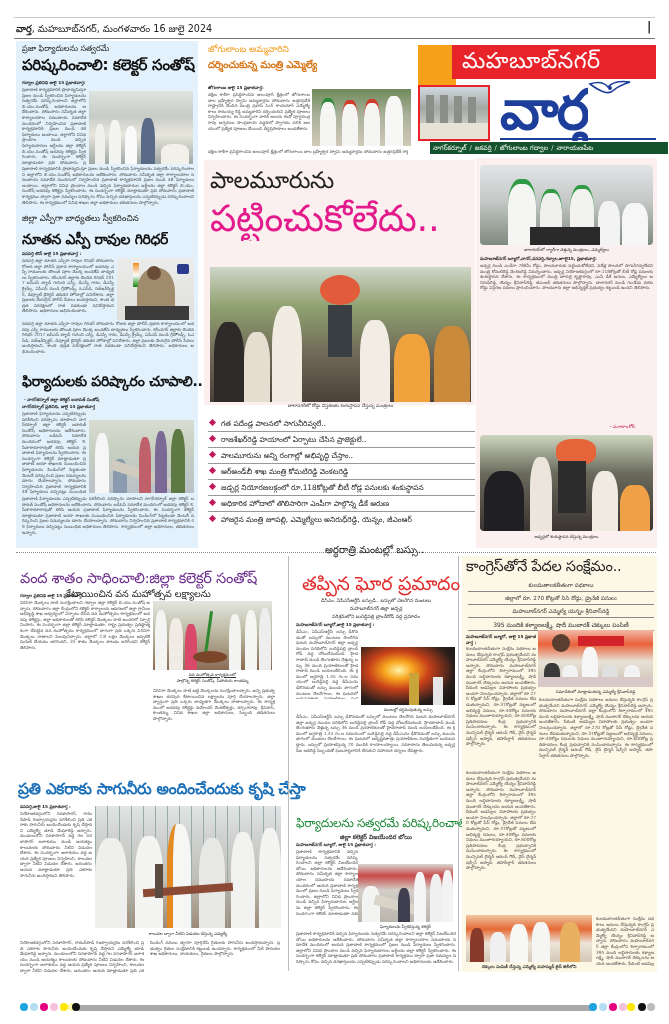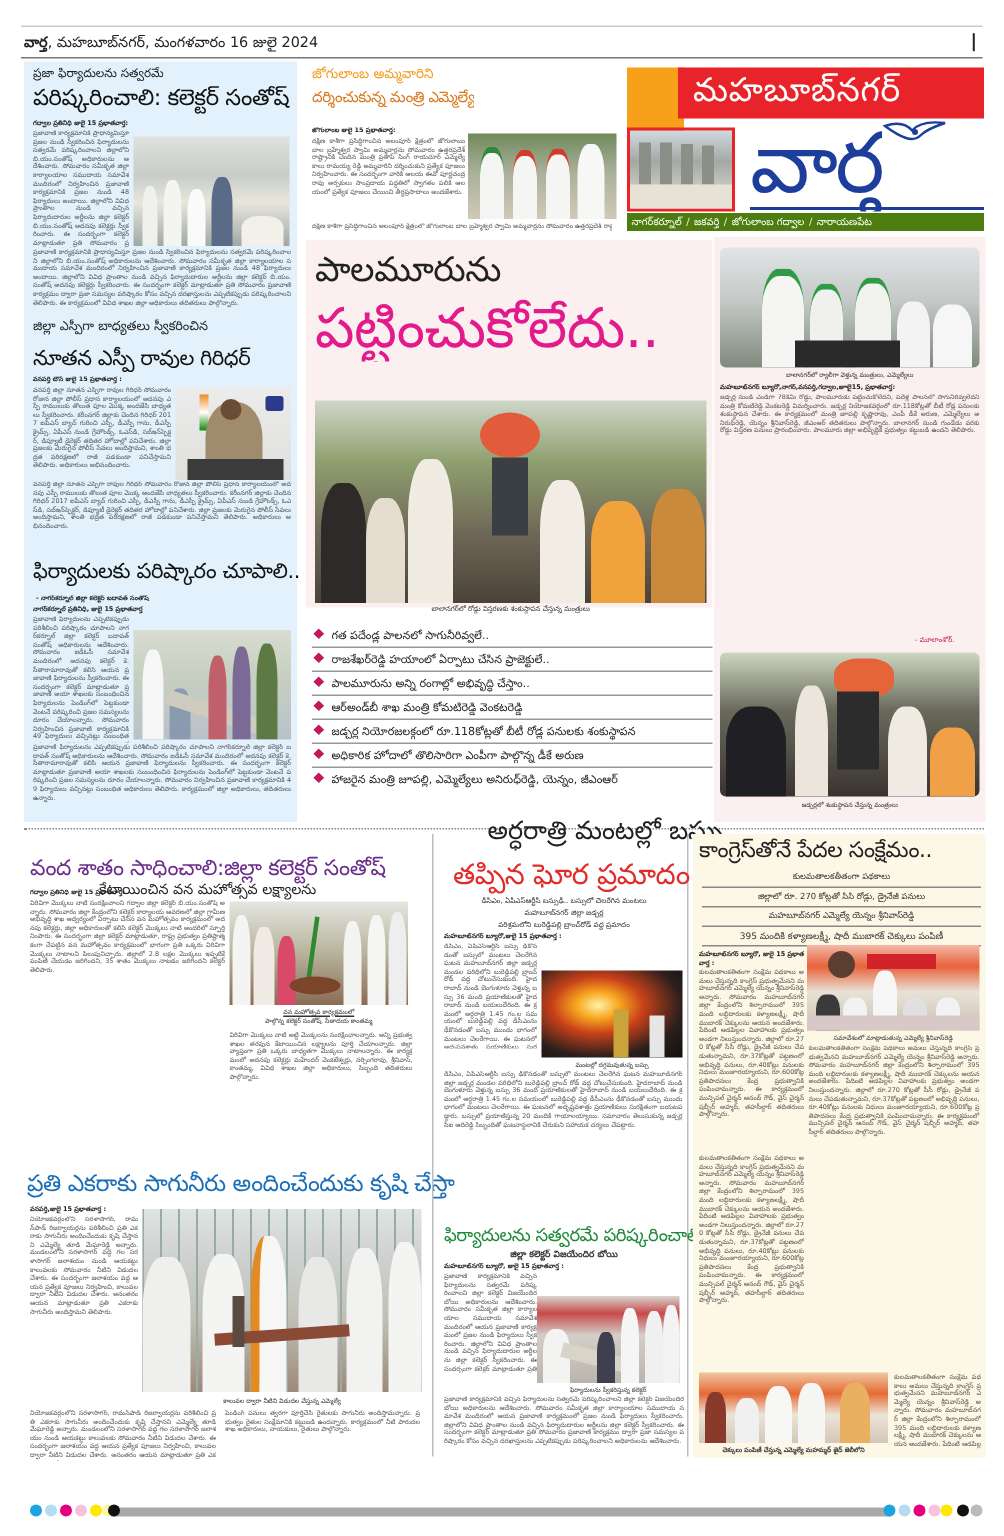--- a/index.html
+++ b/index.html
@@ -5,21 +5,21 @@
 *{box-sizing:border-box;margin:0;padding:0}
 html,body{width:669px;height:1024px;background:#fff;overflow:hidden}
 body{font-family:"DejaVu Sans",sans-serif;color:#222;position:relative}
 .abs{position:absolute}
 .txt{font-size:4.3px;line-height:5.6px;color:#555;overflow:hidden;text-align:justify;word-break:break-all}
 .photo{background:linear-gradient(135deg,#b9c7c9 0%,#8f9fa3 40%,#d8d2c2 70%,#a7a49b 100%);overflow:hidden}
 .photo .p{position:absolute;bottom:0;border-radius:40% 40% 0 0}
 .cap{font-size:4.2px;color:#333;text-align:center;white-space:nowrap;overflow:hidden}
 .vrule{position:absolute;width:1px;background:#bcbcbc}
 .kicker{font-size:9px;color:#222;white-space:nowrap;overflow:hidden}
-.hl{white-space:nowrap;overflow:hidden;font-weight:normal;letter-spacing:-0.3px}
+.hl{white-space:nowrap;overflow:hidden;font-weight:bold;letter-spacing:-0.3px}
 .bullet{font-size:7.4px;color:#222;white-space:nowrap;overflow:hidden;height:16px;line-height:15px;border-bottom:1px solid #999;padding-left:2px}
 .bullet .dia{display:inline-block;width:5px;height:5px;background:#c0175d;transform:rotate(45deg);margin-right:6px;vertical-align:1px}
 .sub{font-size:5.6px;color:#333;text-align:center;border-bottom:1px solid #888;white-space:nowrap;overflow:hidden;height:12px;line-height:11px}
 .dot{position:absolute;width:8px;height:8px;border-radius:50%;top:1003px}
 </style>
 </head>
 <body>
 
 <div class="abs" style="left:14px;top:17px;width:641px;height:1px;background:#ccc"></div>
 <div class="abs" style="left:16px;top:23px;font-size:9.6px;white-space:nowrap">
@@ -94,21 +94,21 @@
     <div class="abs" style="left:0;top:36px;width:72px;height:20px;background:#e6e2d6"></div>
   </div>
   <div class="abs" style="left:170px;top:33px;width:44px;height:18px">
     <svg width="44" height="18" viewBox="0 0 44 18">
         <path d="M2 6 Q14 2 20 9 Q26 2 42 4 Q30 8 26 12 Q22 16 16 14 Q10 12 2 6 Z" fill="none" stroke="#1d3f9b" stroke-width="1.6"></path>
         <circle cx="22" cy="10" r="2" fill="#1d3f9b"></circle>
       </svg>
   </div>
   <div class="abs hl" style="left:82px;top:34px;font-size:56px;line-height:62px;color:#1d3f9b;letter-spacing:-2px">వార్త</div>
   <div class="abs" style="left:82px;top:93px;width:156px;height:2px;background:#1d3f9b"></div>
-  <div class="abs" style="left:0;top:97px;width:238px;height:12px;background:#4d7c0f;display:flex;align-items:center;font-size:6.6px;color:#fff;white-space:nowrap;overflow:hidden">
+  <div class="abs" style="left:12px;top:97px;width:238px;height:12px;background:#14532d;display:flex;align-items:center;font-size:6.6px;color:#fff;white-space:nowrap;overflow:hidden">
     <span style="padding:0 3px">నాగర్‌కర్నూల్</span>
       <span style="opacity:.9">/</span>
     <span style="padding:0 3px">జకవర్తి</span>
       <span style="opacity:.9">/</span>
     <span style="padding:0 3px">జోగులాంబ గద్వాల</span>
       <span style="opacity:.9">/</span>
     <span style="padding:0 3px">నారాయణపేట</span>
   </div>
 </div>
 
@@ -193,21 +193,21 @@
   <div class="abs" style="left:48px;top:80px;width:90px;height:8px;background:#8a4a36;transform:rotate(-4deg)"></div>
   <div class="abs" style="left:60px;top:58px;width:8px;height:34px;background:#5a4a40"></div>
 </div>
 <div class="abs cap" style="left:95px;top:931px;width:186px">కాలువల ద్వారా నీటిని విడుదల చేస్తున్న ఎమ్మెల్యే</div>
 <div class="abs txt" style="left:20px;top:940px;width:124px;height:34px">నియోజకవర్గంలోని సరళాసాగర్, రామన్‌పాడ్ రిజర్వాయర్లను పరిశీలించి ప్రతి ఎకరాకు సాగునీరు అందించేందుకు కృషి చేస్తానని ఎమ్మెల్యే తూడి మేఘారెడ్డి అన్నారు. మండలంలోని సరళాసాగర్ వద్ద గల సరళాసాగర్ జలాశయం నుండి ఆయకట్టు కాలువలకు సోమవారం నీటిని విడుదల చేశారు. ఈ సందర్భంగా జలాశయం వద్ద ఆయన ప్రత్యేక పూజలు నిర్వహించి, కాలువల ద్వారా నీటిని విడుదల చేశారు. అనంతరం ఆయన మాట్లాడుతూ ప్రతి ఎకరాకు సాగునీరు అందిస్తామని తెలిపారు.</div>
 <div class="abs txt" style="left:150px;top:940px;width:130px;height:34px">పెండింగ్ పనులు త్వరగా పూర్తిచేసి రైతులకు సాగునీరు అందిస్తామన్నారు. ప్రభుత్వం రైతుల సంక్షేమానికి కట్టుబడి ఉందన్నారు. కార్యక్రమంలో నీటి పారుదల శాఖ అధికారులు, నాయకులు, రైతులు పాల్గొన్నారు.</div>
 
 <div class="vrule" style="left:288px;top:556px;height:415px"></div>
 <div class="vrule" style="left:458px;top:556px;height:415px"></div>
 
-<div class="abs kicker" style="left:325px;top:544px;font-size:17px">అర్ధరాత్రి మంటల్లో బస్సు..</div>
+<div class="abs kicker" style="left:325px;top:544px;font-size:10px">అర్ధరాత్రి మంటల్లో బస్సు..</div>
 <div class="abs hl" style="left:302px;top:572px;font-size:19px;color:#e22b2b;font-weight:normal">తప్పిన ఘోర ప్రమాదం</div>
 <div class="abs cap" style="left:296px;top:598px;width:160px;font-size:4.8px">డీసీఎం, ఏపీఎస్ఆర్టీసీ బస్సుఢీ.. బస్సులో చెలరేగిన మంటలు</div>
 <div class="abs cap" style="left:296px;top:606px;width:160px;font-size:4.8px">మహబూబ్‌నగర్ జిల్లా జడ్చర్ల</div>
 <div class="abs cap" style="left:296px;top:614px;width:160px;font-size:4.8px">పరిశ్రమలోని బురెడ్డిపల్లి బ్రాంచ్‌రోడ్ వద్ద ప్రమాదం</div>
 <div class="abs txt" style="left:296px;top:622px;width:158px;height:6px;white-space:nowrap"><b style="color:#222">మహబూబ్‌నగర్ బ్యూరో,జులై 15 ప్రభాతవార్త :</b></div>
 <div class="abs txt" style="left:296px;top:629px;width:62px;height:70px">డీసీఎం, ఏపీఎస్ఆర్టీసీ బస్సు ఢీకొనడంతో బస్సులో మంటలు చెలరేగిన ఘటన మహబూబ్‌నగర్ జిల్లా జడ్చర్ల మండల పరిధిలోని బురెడ్డిపల్లి బ్రాంచ్ రోడ్ వద్ద చోటుచేసుకుంది. హైదరాబాద్ నుండి బెంగుళూరు వెళ్తున్న బస్సు 36 మంది ప్రయాణికులతో హైదరాబాద్ నుండి బయలుదేరింది. ఈ క్రమంలో అర్ధరాత్రి 1.45 గం.ల సమయంలో బురెడ్డిపల్లి వద్ద డీసీఎంను ఢీకొనడంతో బస్సు ముందు భాగంలో మంటలు చెలరేగాయి. ఈ ఘటనలో అదృష్టవశాత్తు ప్రయాణికులు సురక్షితంగా బయటపడ్డారు. బస్సులో ప్రయాణిస్తున్న 20 మందికి గాయాలయ్యాయి. సమాచారం తెలుసుకున్న జడ్చర్ల సీఐ ఆదిరెడ్డి సిబ్బందితో ఘటనాస్థలానికి చేరుకుని సహాయక చర్యలు చేపట్టారు.</div>
 <div class="abs photo" style="left:361px;top:647px;width:94px;height:58px;background:radial-gradient(ellipse at 40% 40%,#fff3a8 0%,#f7a51e 18%,#c8411a 38%,#2a1f1c 70%,#121010 100%)">
   <div class="abs" style="left:48px;top:26px;width:10px;height:32px;background:#c9a43a"></div>
   <div class="abs" style="left:72px;top:30px;width:10px;height:28px;background:#e6e6e6"></div>
 </div>

